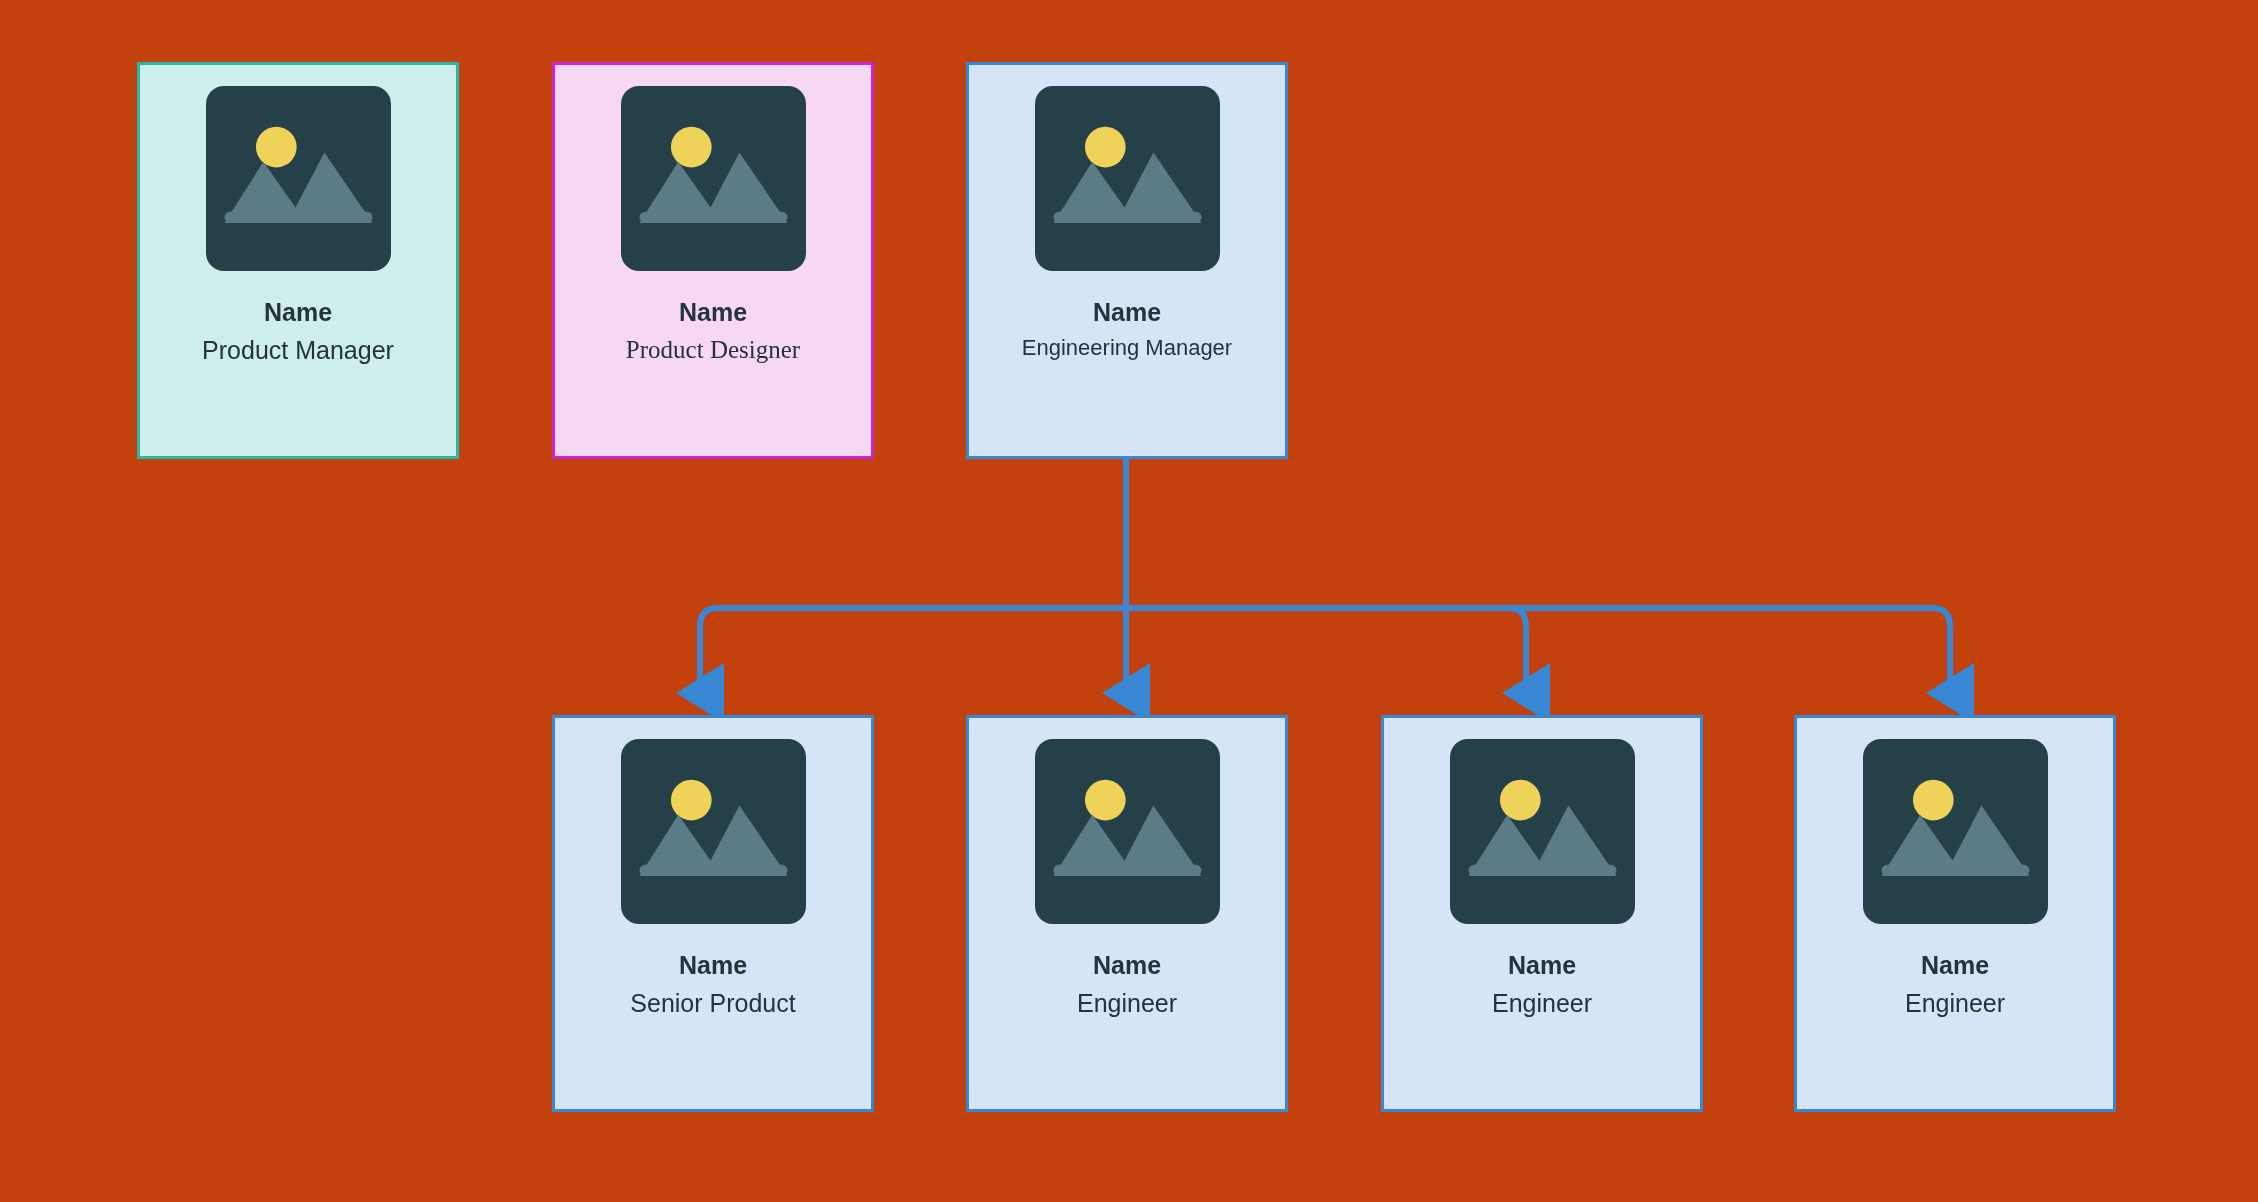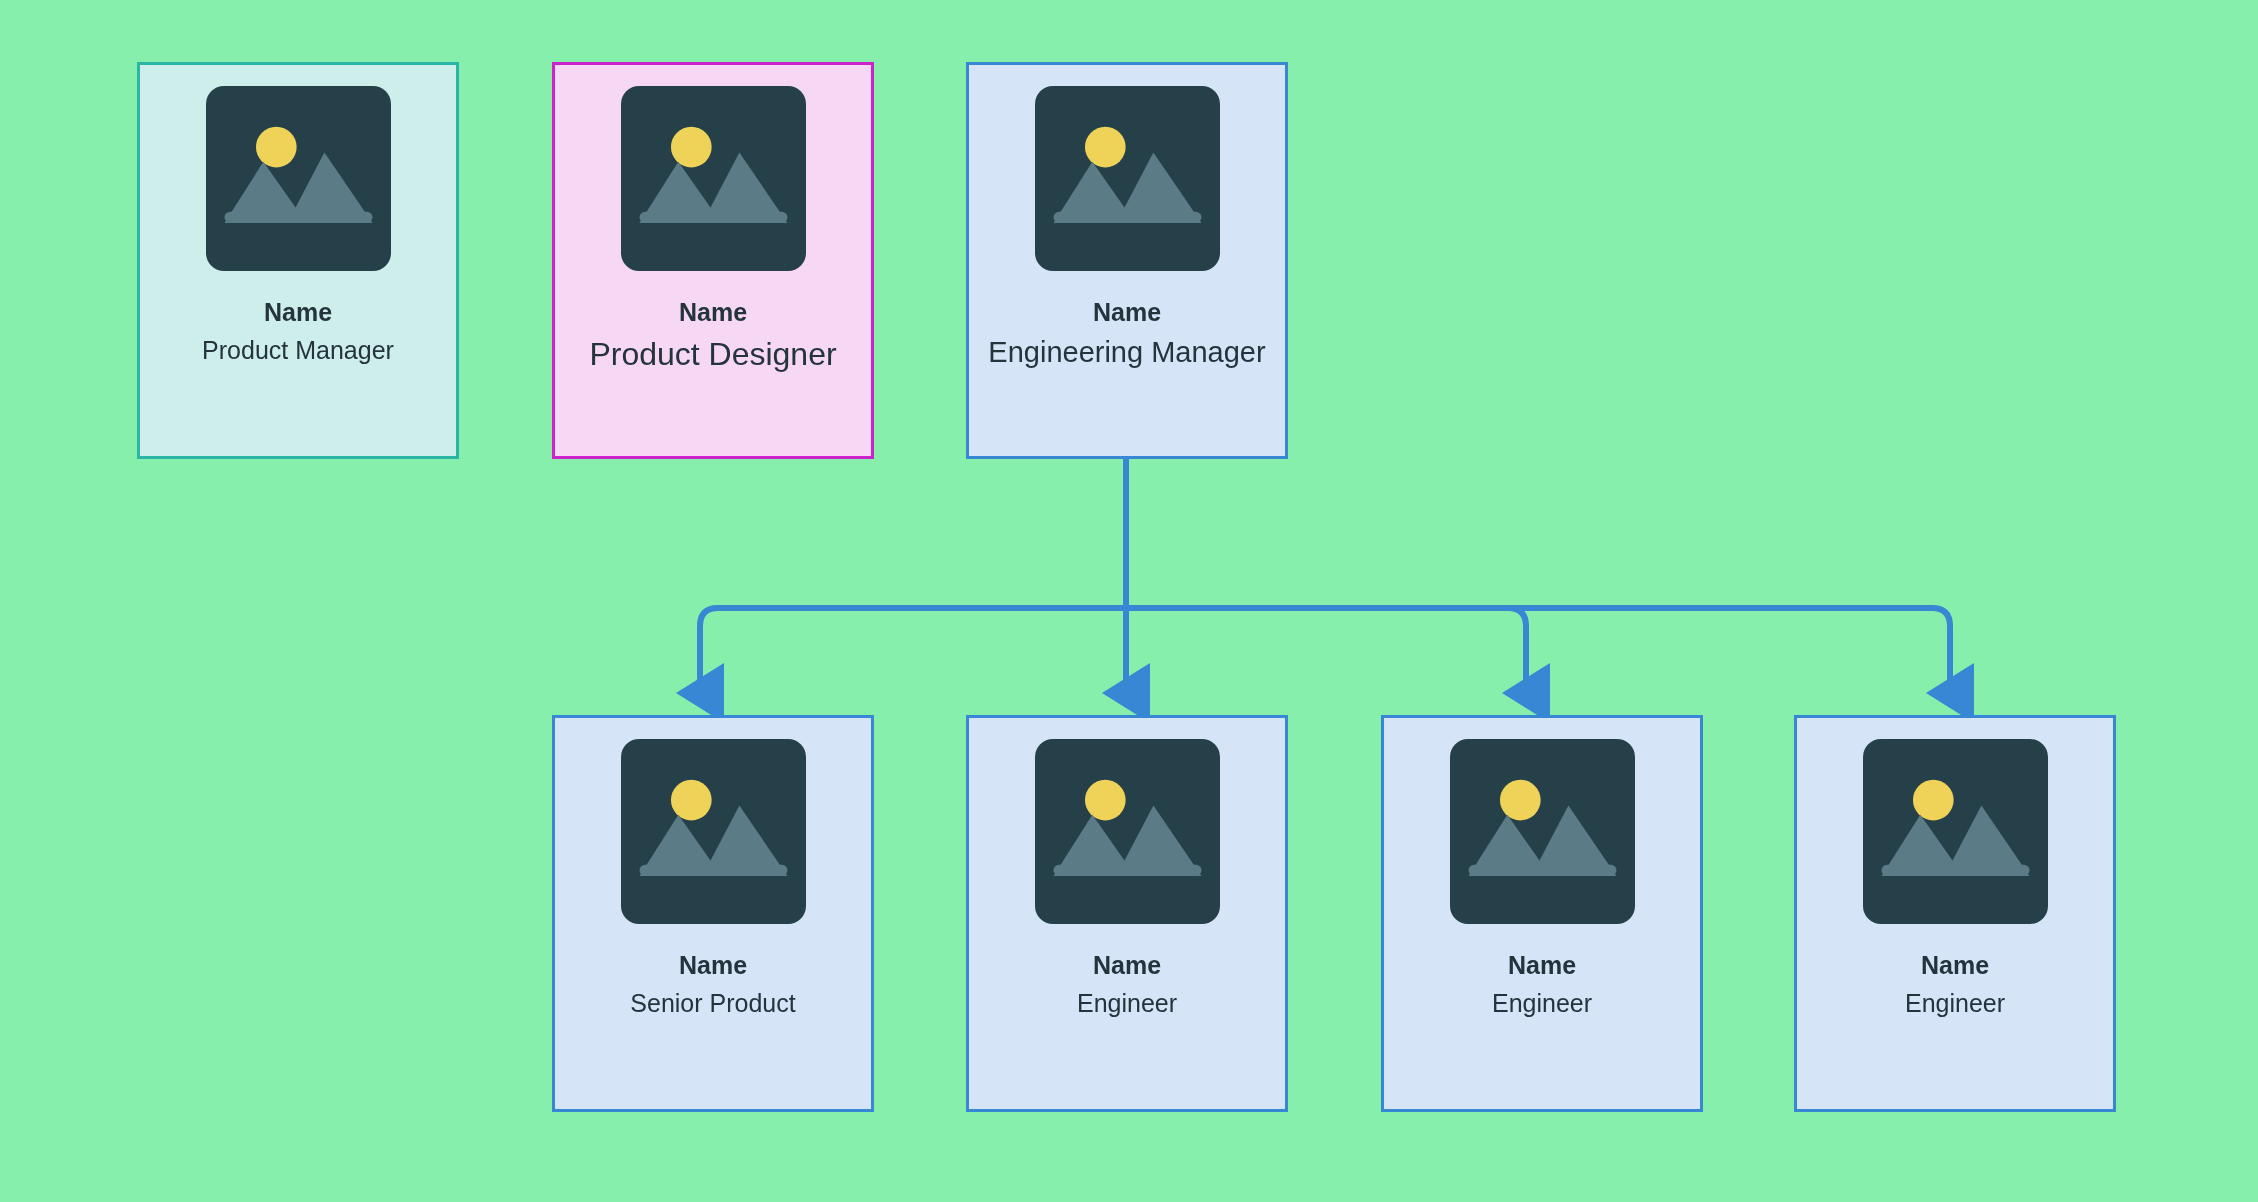--- a/index.html
+++ b/index.html
@@ -54,21 +54,21 @@
   .node-role {
     color: #24333c;
     line-height: 1.2;
     text-align: right;
     white-space: nowrap;
   }
 </style>
 </head>
 <body style="width: 2258px; height: 1202px;">
 
-<div id="canvas" style="width: 2258px; height: 1202px; background: #86efac;">
+<div id="canvas" style="width: 2258px; height: 1202px; background: #c2410c;">
 
   <svg id="connector-layer" viewBox="0 0 2258 1202" xmlns="http://www.w3.org/2000/svg">
     <defs>
       <marker id="arrow-head" markerWidth="10" markerHeight="8" refX="5" refY="4" orient="auto" markerUnits="strokeWidth">
         <path d="M0,0 L10,0 L5,8 Z" fill="#3787d4"></path>
       </marker>
     </defs>
     <g id="edges-group" fill="none" stroke="#3787d4" stroke-width="6" stroke-linecap="butt" stroke-linejoin="round">
         <path d="M1126,459 L1126,608"></path>
         <path d="M718,608 L1932,608"></path>
@@ -96,34 +96,34 @@
   <div class="node-card" style="left: 552px; top: 62px; width: 322px; height: 397px; background: rgb(246, 216, 244); border-color: rgb(204, 35, 204);">
     <div class="avatar" style="width: 185px; height: 185px; margin-top: 21px; background: rgb(38, 64, 74);">
       <svg viewBox="0 0 100 100" preserveAspectRatio="none" xmlns="http://www.w3.org/2000/svg">
         <circle class="sun" cx="38" cy="33" r="11" fill="#efd358"></circle>
         <path class="mtn" d="M10,74 L31,41 L50,68 L50,74 Z" fill="#5b7b87"></path>
         <path class="mtn" d="M44,74 L64,36 L90,74 Z" fill="#5b7b87"></path>
         <rect class="mtn" x="10" y="68" width="80" height="6" rx="3" fill="#5b7b87"></rect>
       </svg>
     </div>
     <div class="node-name" style="margin-top: 27px; font-size: 25px; color: rgb(36, 51, 60);">Name</div>
-    <div class="node-role" style="margin-top: 8px; font-size: 32px; color: rgb(36, 51, 60);">Product Designer</div>
+    <div class="node-role" style="margin-top: 8px; font-size: 25px; color: rgb(36, 51, 60); font-family: Liberation Serif, serif;">Product Designer</div>
   </div>
 
   <div class="node-card" style="left: 966px; top: 62px; width: 322px; height: 397px; background: rgb(213, 229, 247); border-color: rgb(55, 135, 212);">
     <div class="avatar" style="width: 185px; height: 185px; margin-top: 21px; background: rgb(38, 64, 74);">
       <svg viewBox="0 0 100 100" preserveAspectRatio="none" xmlns="http://www.w3.org/2000/svg">
         <circle class="sun" cx="38" cy="33" r="11" fill="#efd358"></circle>
         <path class="mtn" d="M10,74 L31,41 L50,68 L50,74 Z" fill="#5b7b87"></path>
         <path class="mtn" d="M44,74 L64,36 L90,74 Z" fill="#5b7b87"></path>
         <rect class="mtn" x="10" y="68" width="80" height="6" rx="3" fill="#5b7b87"></rect>
       </svg>
     </div>
     <div class="node-name" style="margin-top: 27px; font-size: 25px; color: rgb(36, 51, 60);">Name</div>
-    <div class="node-role" style="margin-top: 8px; font-size: 29px; color: rgb(36, 51, 60);">Engineering Manager</div>
+    <div class="node-role" style="margin-top: 8px; font-size: 22px; color: rgb(36, 51, 60);">Engineering Manager</div>
   </div>
 
   <div class="node-card" style="left: 552px; top: 715px; width: 322px; height: 397px; background: rgb(213, 229, 247); border-color: rgb(55, 135, 212);">
     <div class="avatar" style="width: 185px; height: 185px; margin-top: 21px; background: rgb(38, 64, 74);">
       <svg viewBox="0 0 100 100" preserveAspectRatio="none" xmlns="http://www.w3.org/2000/svg">
         <circle class="sun" cx="38" cy="33" r="11" fill="#efd358"></circle>
         <path class="mtn" d="M10,74 L31,41 L50,68 L50,74 Z" fill="#5b7b87"></path>
         <path class="mtn" d="M44,74 L64,36 L90,74 Z" fill="#5b7b87"></path>
         <rect class="mtn" x="10" y="68" width="80" height="6" rx="3" fill="#5b7b87"></rect>
       </svg>

